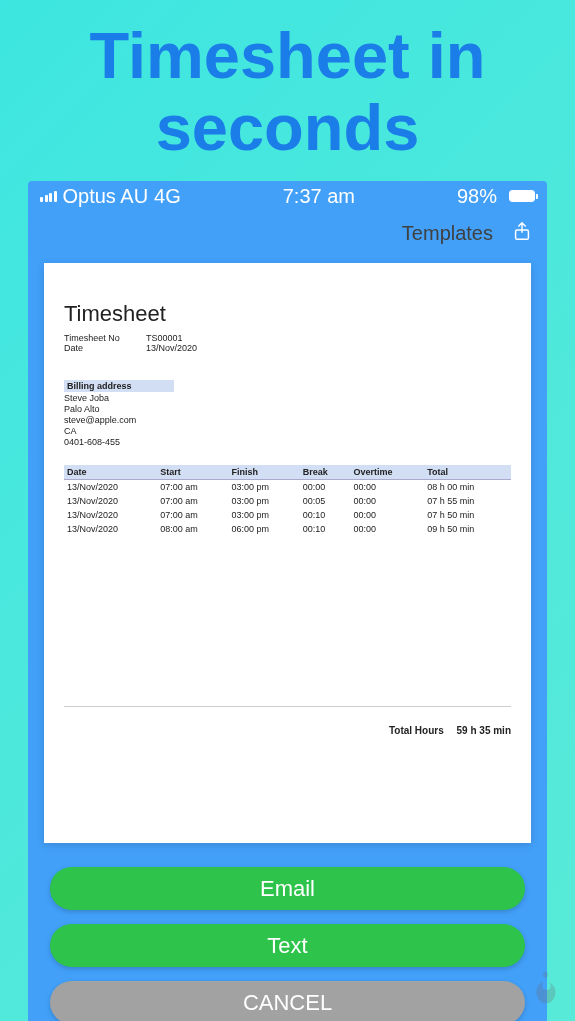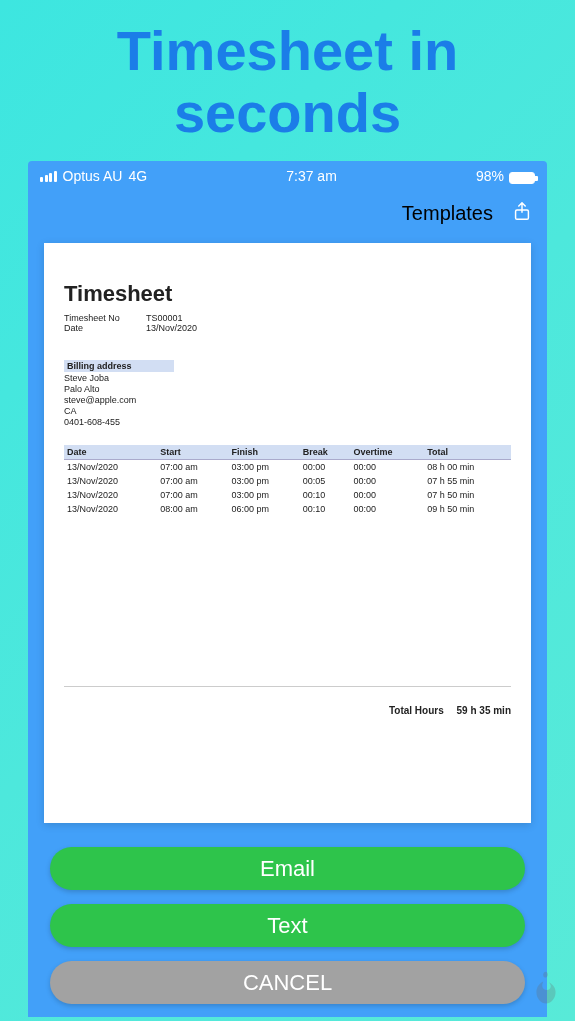--- a/index.html
+++ b/index.html
@@ -7,71 +7,71 @@
     width: 575px;
     height: 1021px;
     background: linear-gradient(135deg, #3DE6E0 0%, #4DE8DC 50%, #58EAD8 100%);
     font-family: -apple-system, "Helvetica Neue", Helvetica, Arial, sans-serif;
     overflow: hidden;
     position: relative;
   }
   .promo-title {
     text-align: center;
     color: #1B7DE8;
-    font-size: 56px;
+    font-size: 65px;
     font-weight: 700;
     line-height: 1.1;
     padding: 20px 10px 18px;
   }
   .phone {
     margin: 0 28px;
     background: #42A0F9;
     border-radius: 4px 4px 0 0;
     overflow: hidden;
     height: 856px;
   }
   .status-bar {
     height: 30px;
     display: flex;
     align-items: center;
     justify-content: space-between;
     padding: 0 12px;
     color: #fff;
-    font-size: 14px;
+    font-size: 20px;
     font-weight: 500;
   }
   .status-left { display: flex; align-items: center; gap: 6px; }
   .signal-bars { display: flex; align-items: flex-end; gap: 1.5px; }
   .signal-bars span { width: 3px; background: #fff; border-radius: 1px; }
   .signal-bars span:nth-child(1){height:5px} .signal-bars span:nth-child(2){height:7px}
   .signal-bars span:nth-child(3){height:9px} .signal-bars span:nth-child(4){height:11px}
-  .status-right { display: flex; align-items: flex-end; gap: 5px; }
+  .status-right { display: flex; align-items: center; gap: 12px; }
   .battery { width: 26px; height: 12px; border: 1.5px solid #fff; border-radius: 3px; position: relative; }
   .battery::after { content:""; position:absolute; right:-4px; top:3px; width:2.5px; height:5px; background:#fff; border-radius:0 1px 1px 0; }
   .battery > div { background:#fff; height:100%; border-radius:1px; }
   .nav-bar {
     height: 44px;
     display: flex; align-items: center; justify-content: flex-end;
-    padding: 0 14px; gap: 18px; color:#000000;
+    padding: 0 14px; gap: 18px; color:#404040;
   }
   .nav-templates { font-size: 20px; font-weight: 400; }
   .share-icon svg { width: 22px; height: 22px; stroke:#fff; fill:none; stroke-width:1.6; }
   .doc-wrap { padding: 8px 16px 0; }
   .doc {
     background: #fff; width: 100%; height: 580px;
     box-shadow: 0 2px 8px rgba(0,0,0,0.15);
     padding: 38px 20px 20px;
     font-size: 10px; color:#222;
     display:flex; flex-direction:column;
   }
   .doc-head { display:flex; justify-content:space-between; }
   .doc-head-left .name { font-size: 18px; font-weight: 700; }
   .doc-head-left .sub { font-size: 9px; color:#444; margin-top:2px; }
   .doc-head-right { text-align:left; }
-  .doc-head-right .ts { font-size: 22px; font-weight: 700; font-family: Helvetica, Arial, sans-serif; }
+  .doc-head-right .ts { font-size: 22px; font-weight: 400; font-family: Helvetica, Arial, sans-serif; }
   .doc-meta { font-size: 9px; margin-top: 6px; }
   .doc-meta-row { display:flex; gap:8px; }
   .doc-meta-row .k { width: 74px; }
   .billing { margin-top: 26px; font-size: 9px; }
   .billing .hdr { font-weight:700; background:#D2DEF3; padding:1px 3px; display:inline-block; width:110px; }
   .billing div { margin-top:1px; }
   .tbl { margin-top: 18px; width:100%; border-collapse:collapse; font-size:9px; }
   .tbl th { text-align:left; font-weight:700; background:#D2DEF3; padding:2px 3px; border-bottom:1px solid #aac; }
   .tbl td { padding:2px 3px; }
   .rule { border:0; border-top:1px solid #ccc; margin-top: 170px; }

